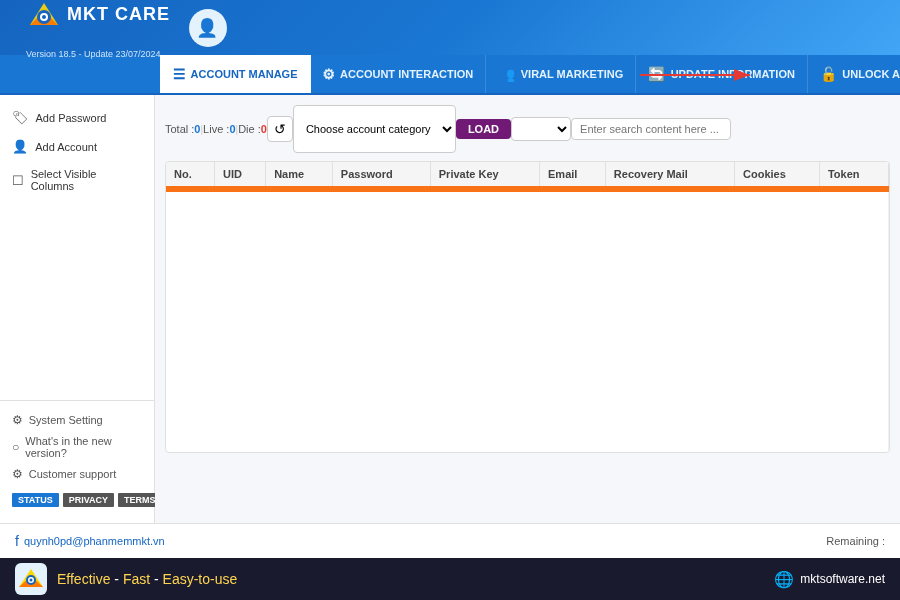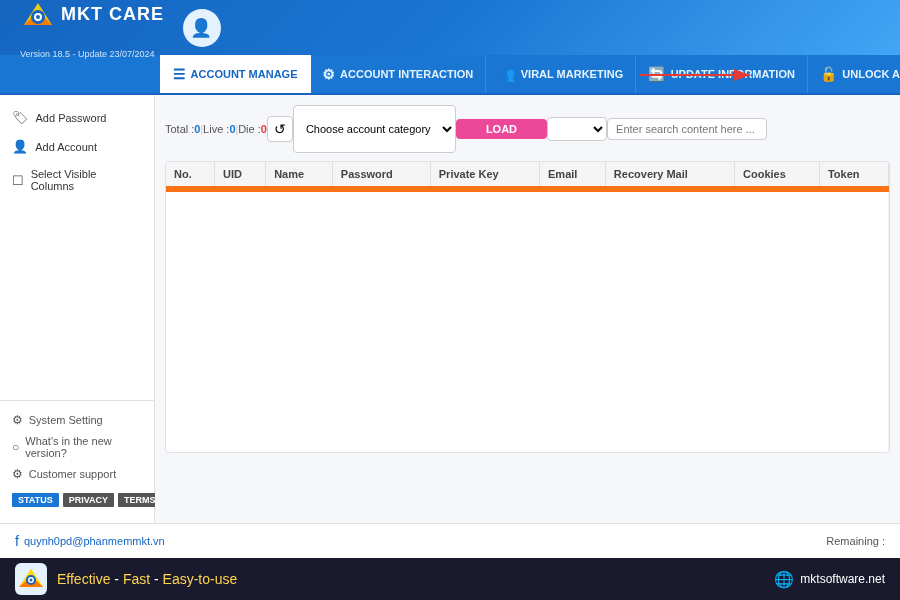--- a/index.html
+++ b/index.html
@@ -4,21 +4,21 @@
   <style>
     * { margin: 0; padding: 0; box-sizing: border-box; }
     body { width: 900px; height: 600px; font-family: Arial, sans-serif; font-size: 12px; overflow: hidden; background: #f0f2f5; }
 
     
     .top-header {
       height: 55px;
       background: linear-gradient(135deg, #1565c0 0%, #1976d2 50%, #42a5f5 100%);
       display: flex;
       align-items: center;
-      padding: 0 20px;
+      padding: 0 26px;
       position: relative;
       text-align: center;
     }
     .logo-area {
       display: flex;
       flex-direction: column;
       align-items: flex-start;
       min-width: 155px;
     }
     .logo-brand {
@@ -169,22 +169,22 @@
     .category-select {
       padding: 16px 8px;
       border: 1px solid #ccc;
       border-radius: 4px;
       background: white;
       font-size: 11px;
       cursor: pointer;
       min-width: 160px;
     }
     .load-btn {
-      padding: 4px 30px;
-      background: #ec4899;
+      padding: 4px 12px;
+      background: #701a75;
       color: white;
       border: none;
       border-radius: 4px;
       font-weight: bold;
       font-size: 11px;
       cursor: pointer;
     }
     .search-dropdown {
       padding: 4px 8px;
       border: 1px solid #ccc;

